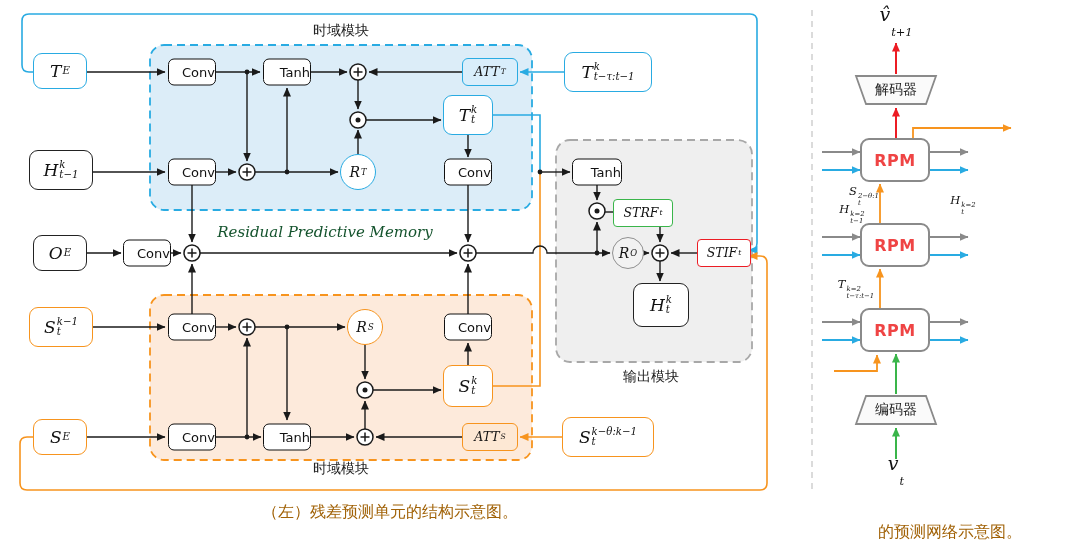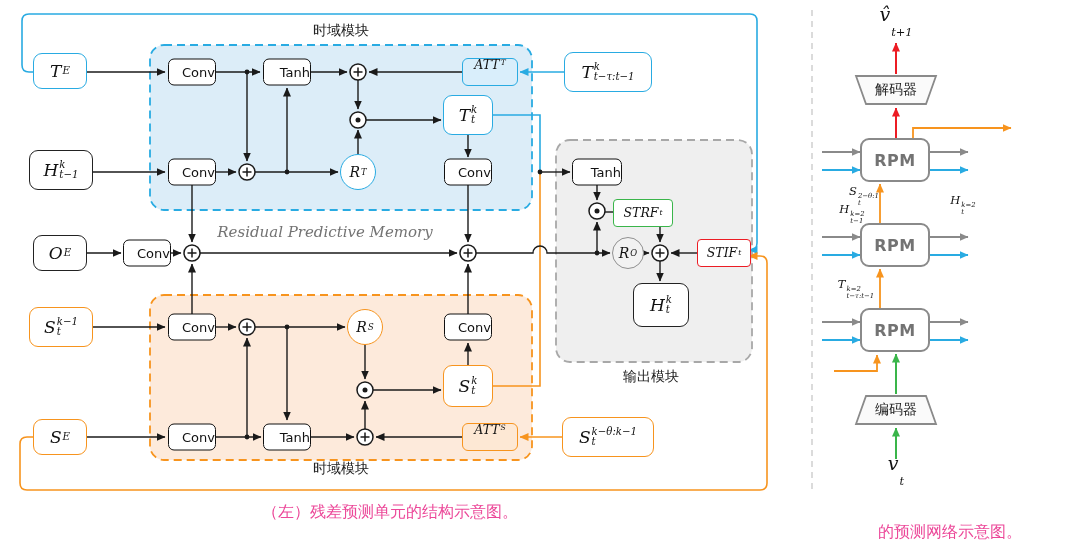--- a/index.html
+++ b/index.html
@@ -10,27 +10,27 @@
   .math{font-family:"DejaVu Serif","Liberation Serif",serif;font-style:italic}
   .mb{line-height:1}
   .ss{display:inline-flex;flex-direction:column;vertical-align:-0.5em;font-size:0.60em;line-height:1.02;margin-left:1px}
   .sup,.sub{display:block;white-space:nowrap;text-align:left}
   .nodebox{display:flex;align-items:center;justify-content:center;background:#fff;
            border:1.6px solid #222;border-radius:9px;font-size:17px}
   .opbox{width:46px;height:25px;display:flex;align-items:center;justify-content:flex-end;background:#fff;
          border:1.4px solid #111;border-radius:6px;font-size:13px}
   .rcircle{display:flex;align-items:center;justify-content:center;background:#fff;border:1.7px solid #222;
            border-radius:50%;font-size:14px}
-  .attbox{display:flex;justify-content:center;border:1.5px solid;border-radius:6px;font-size:12.5px}
+  .attbox{display:flex;align-items:center;justify-content:center;border:1.5px solid;border-radius:6px;font-size:12.5px}
   .tagbox{display:flex;align-items:center;justify-content:center;background:#fff;border:1.6px solid;border-radius:4px;font-size:12.5px}
   .rpmbox{width:66px;height:40px;display:flex;align-items:center;justify-content:center;background:#fff;
-          border:2px solid #8a8a8a;border-radius:9px;font-weight:bold;font-size:16px;letter-spacing:.5px;color:#737373}
+          border:2px solid #8a8a8a;border-radius:9px;font-weight:bold;font-size:16px;letter-spacing:.5px;color:#ef4444}
   .lbl{white-space:nowrap}
   .cjk{font-size:14px;color:#222}
-  .cap{font-size:16px;color:#ec4899}
+  .cap{font-size:16px;color:#a16207}
   .mlabel{font-size:11.5px;white-space:nowrap}
   .big-math{font-size:19px;white-space:nowrap}
 </style>
 </head>
 <body>
 
 <div id="stage">
 
 <svg width="1080" height="554" viewBox="0 0 1080 554">
   <defs>
@@ -352,21 +352,21 @@
       <span class="mb">H</span>
       <span class="ss">
         <span class="sup">k</span>
         <span class="sub">t</span>
       </span>
     </div>
 
 <div class="abs lbl cjk" style="left:341px;top:31px">时域模块</div>
 <div class="abs lbl cjk" style="left:341px;top:469px">时域模块</div>
 <div class="abs lbl cjk" style="left:651px;top:377px">输出模块</div>
-<div class="abs lbl math" style="left:325px;top:232px;font-size:15px;color:#737373">Residual Predictive Memory</div>
+<div class="abs lbl math" style="left:325px;top:232px;font-size:15px;color:#14532d">Residual Predictive Memory</div>
 <div class="abs lbl cap" style="left:390px;top:512px">（左）残差预测单元的结构示意图。</div>
 
 <div class="abs lbl math big-math" style="left:896px;top:21px"><span class="mb">v̂</span><span class="ss">
         <span class="sup"></span>
         <span class="sub">t+1</span>
       </span></div>
 <div class="abs lbl cjk" style="left:896px;top:90px">解码器</div>
 <div class="abs rpmbox" style="left:895px;top:160px">
       <span>RPM</span>
     </div>

